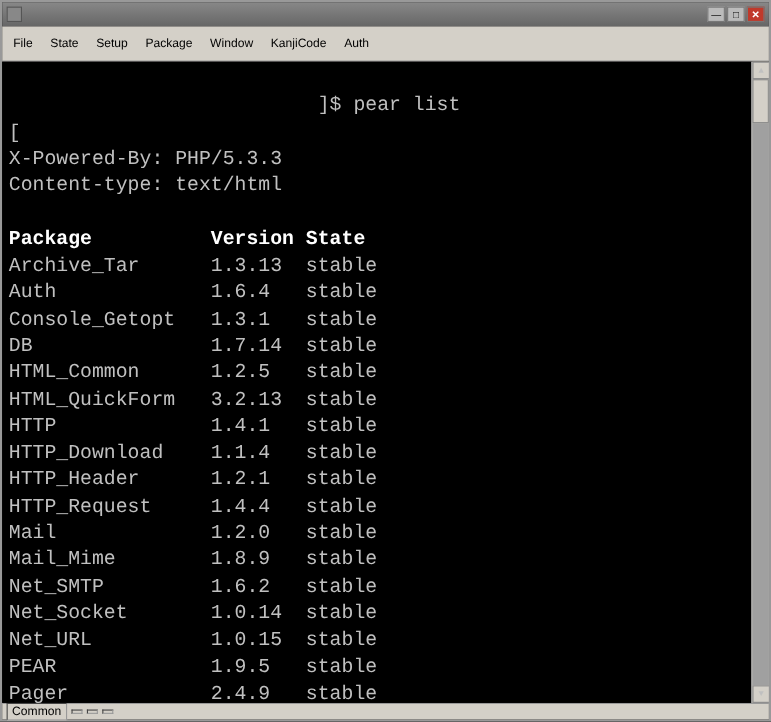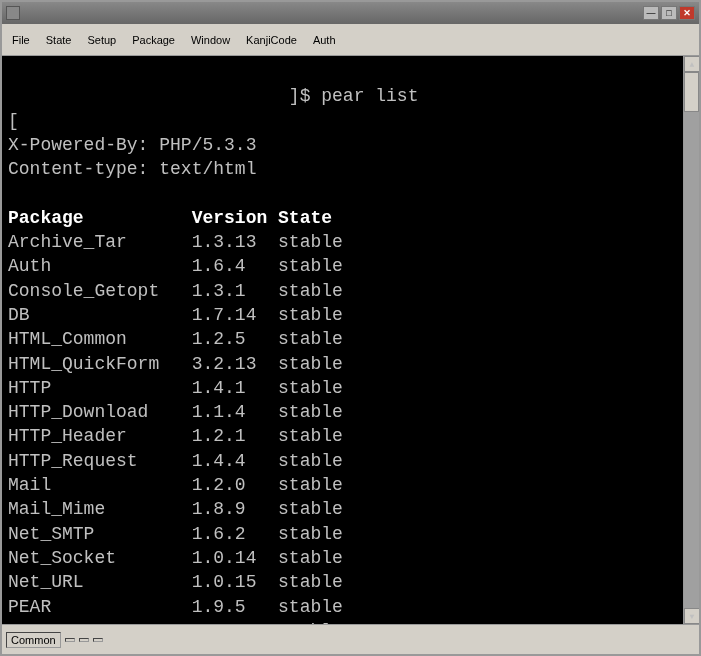--- a/index.html
+++ b/index.html
@@ -149,21 +149,21 @@
       position: absolute;
       top: 0;
       left: 0;
       right: 0;
       height: 40px;
       background: #d4d0c8;
       border: 1px solid #888;
     }
 
     .status-bar {
-      height: 30px;
+      height: 15px;
       background: #d4d0c8;
       display: flex;
       align-items: center;
       padding: 0 4px;
       flex-shrink: 0;
       border-top: 1px solid #999;
       gap: 4px;
     }
 
     .status-segment {

